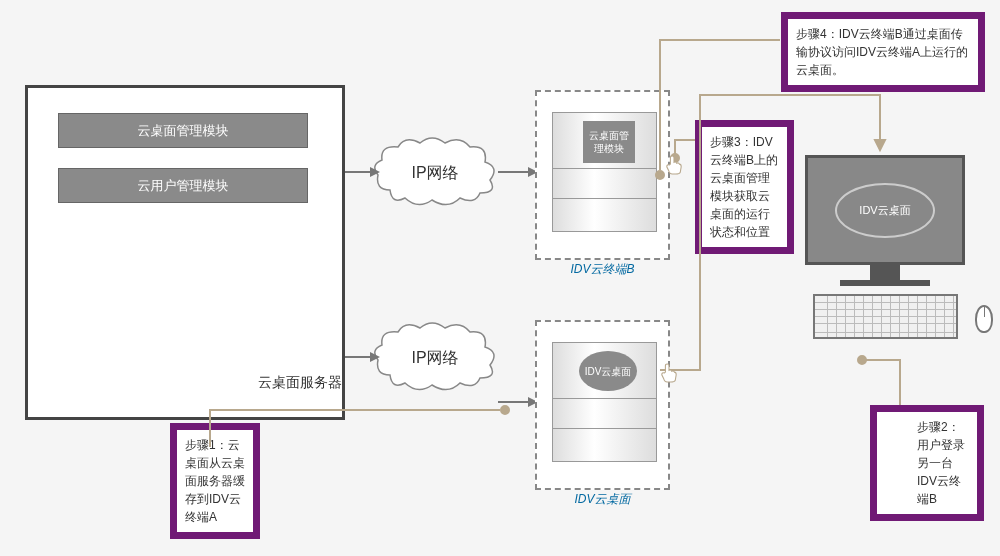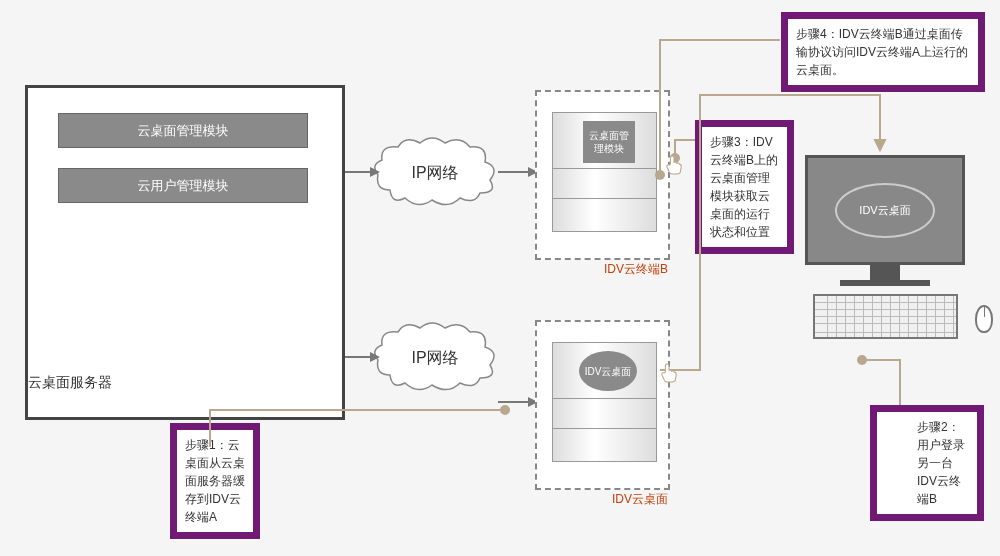--- a/index.html
+++ b/index.html
@@ -34,21 +34,21 @@
       justify-content: center;
       font-size: 13px;
     }
     .mod1 { top: 25px; }
     .mod2 { top: 80px; }
     .mod3 { top: 135px; }
     .server-label {
       position: absolute;
       bottom: 25px;
       width: 100%;
-      text-align: left;
+      text-align: right;
       font-size: 14px;
       color: #333;
     }
     .cloud {
       position: absolute;
       width: 130px;
       height: 75px;
     }
     .cloud svg { width: 100%; height: 100%; }
     .cloud-text {
@@ -106,23 +106,24 @@
     .badge-ellipse {
       border-radius: 50%;
       width: 58px;
       height: 40px;
       left: 26px;
     }
     .term-label {
       position: absolute;
       bottom: -20px;
       width: 100%;
-      text-align: right;
+      text-align: center;
       font-size: 12px;
-      color: #c2410c;
+      color: #0369a1;
+      font-style: italic;
     }
     .pc {
       position: absolute;
       left: 790px;
       top: 155px;
       width: 190px;
     }
     .monitor {
       width: 160px;
       height: 110px;

